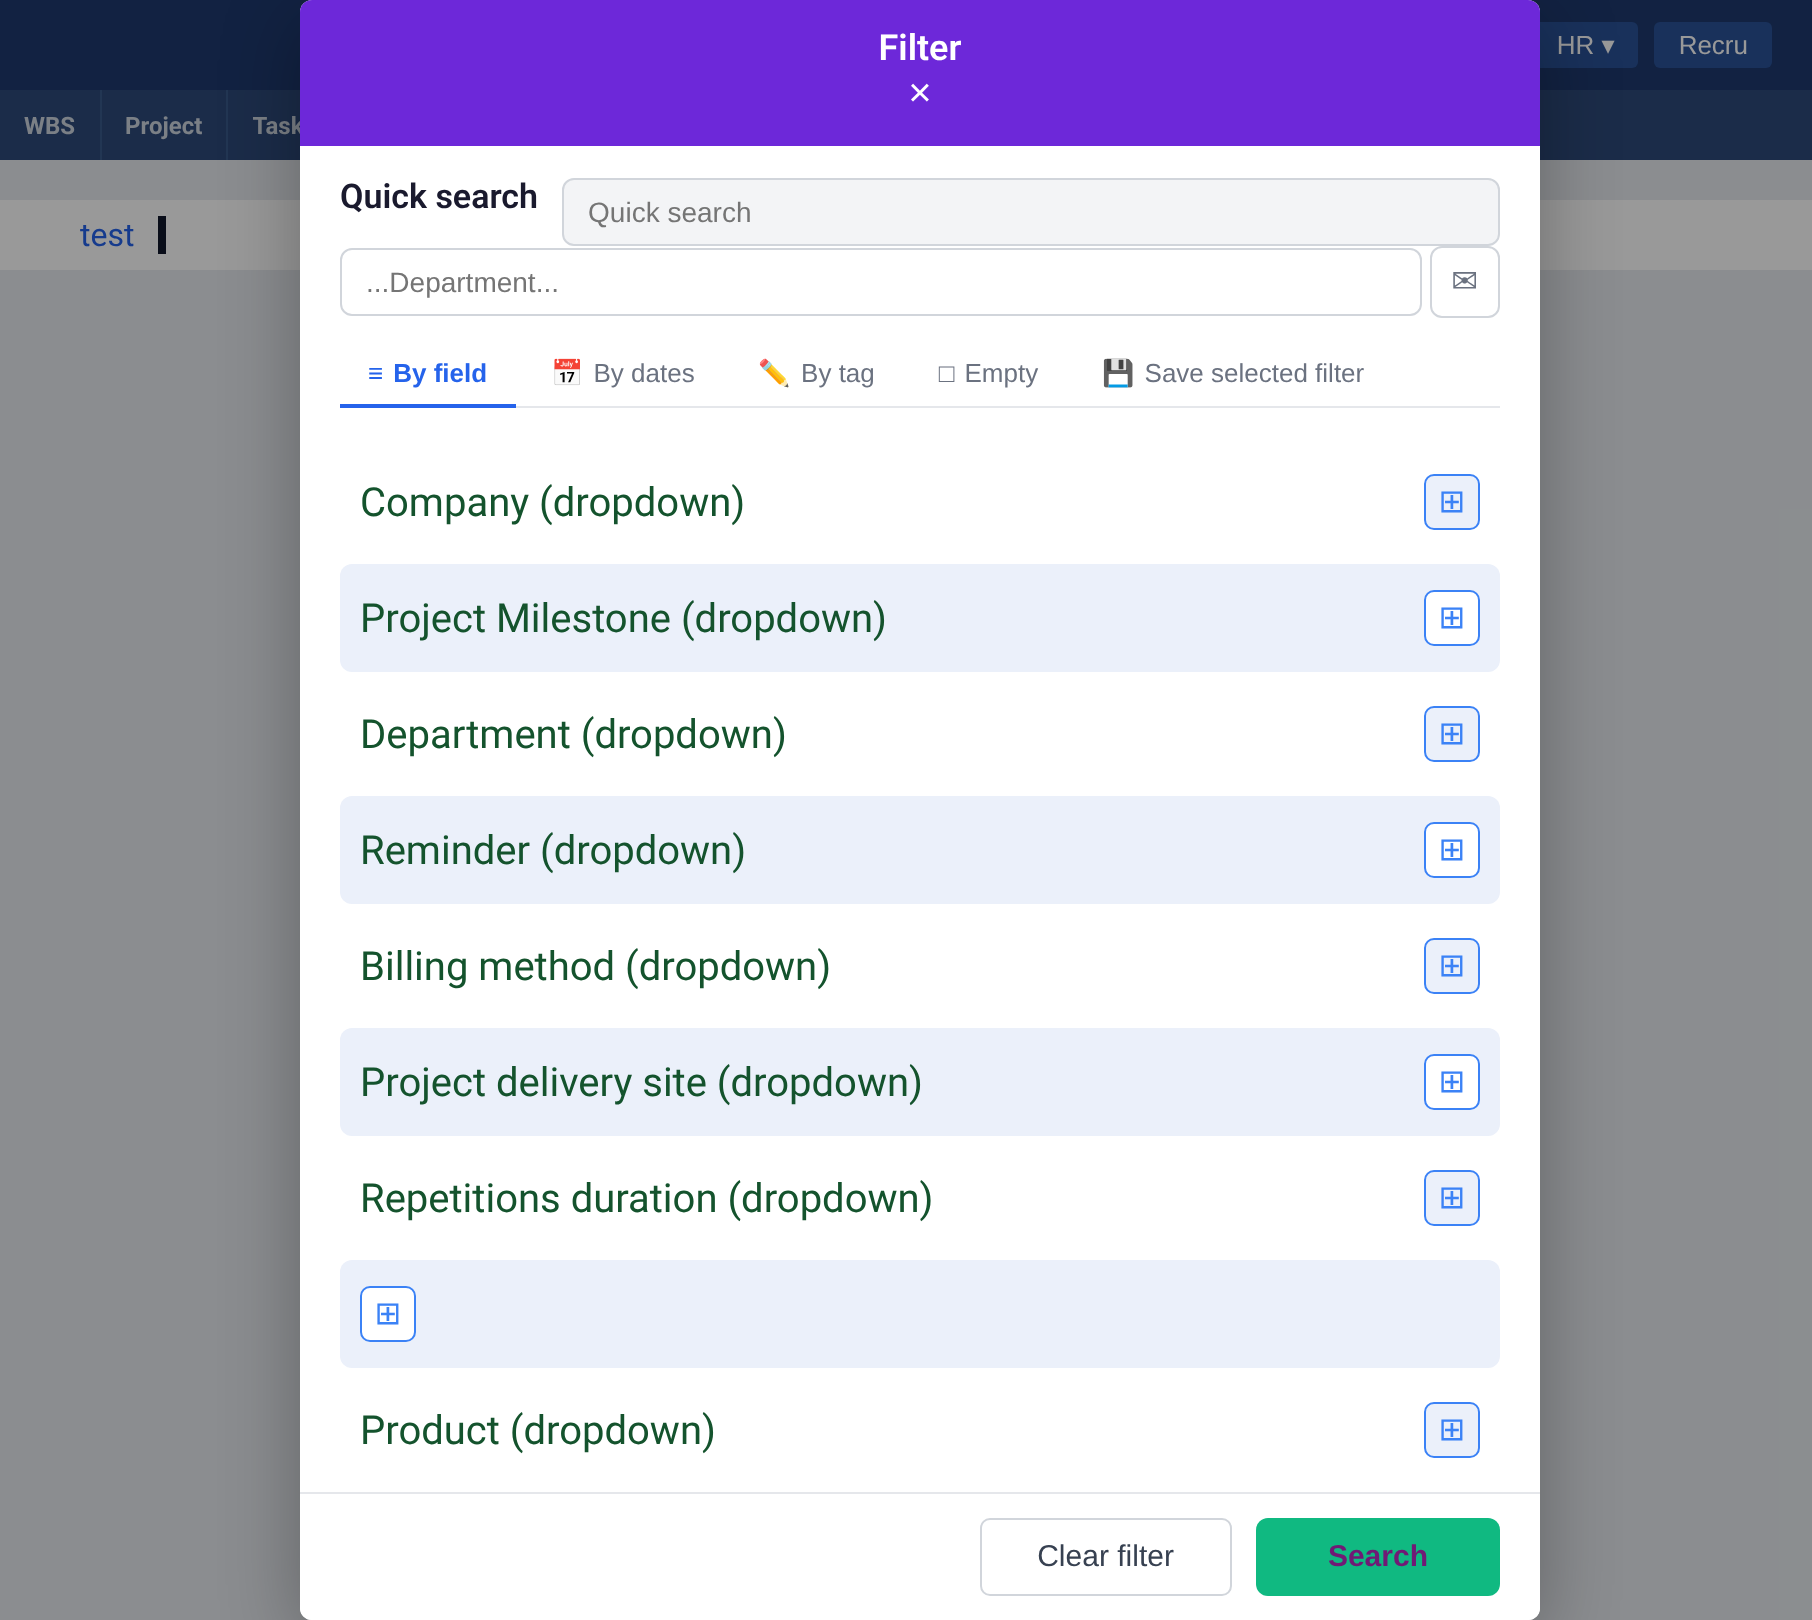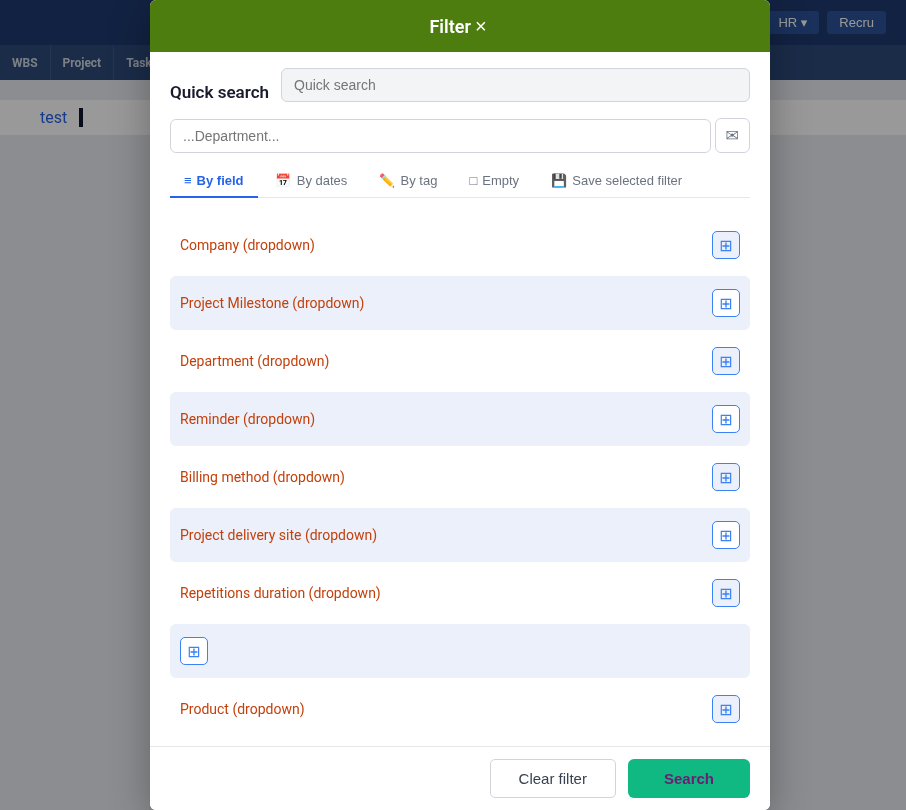--- a/index.html
+++ b/index.html
@@ -92,27 +92,28 @@
       background: #fff;
       border-radius: 6px;
       overflow: hidden;
       box-shadow: 0 10px 40px rgba(0,0,0,0.3);
       display: flex;
       flex-direction: column;
       max-height: 810px;
     }
 
     .modal-header {
-      background: #4d7c0f;
+      background: #6d28d9;
       color: #fff;
       padding: 14px 20px;
       display: flex;
       align-items: center;
-      justify-content: center;
+      justify-content: space-between;
       flex-shrink: 0;
+      flex-direction: column;
     }
     .modal-title {
       font-size: 18px;
       font-weight: 600;
       color: #fff;
     }
     .modal-close {
       background: none;
       border: none;
       color: #fff;
@@ -125,23 +126,22 @@
     .modal-body {
       padding: 16px 20px;
       overflow-y: auto;
       flex: 1;
       background: #fff;
     }
 
     
     .quick-search-row {
       display: flex;
-      align-items: flex-end;
+      align-items: flex-start;
       gap: 12px;
-      margin-bottom: 16px;
     }
     .quick-search-label {
       font-size: 17px;
       font-weight: 600;
       color: #1a1a2e;
       white-space: nowrap;
     }
     .quick-search-input {
       flex: 1;
       border: 1px solid #d1d5db;
@@ -219,22 +219,22 @@
       align-items: center;
       justify-content: space-between;
       padding: 13px 10px;
       border-radius: 6px;
       margin-bottom: 4px;
     }
     .filter-item.shaded {
       background: #ebf0fa;
     }
     .filter-item-label {
-      font-size: 14px;
-      color: #c2410c;
+      font-size: 20px;
+      color: #14532d;
     }
     .filter-add-btn {
       background: #ebf0fa;
       border: 1.5px solid #3b82f6;
       border-radius: 5px;
       width: 28px;
       height: 28px;
       cursor: pointer;
       display: flex;
       align-items: center;

